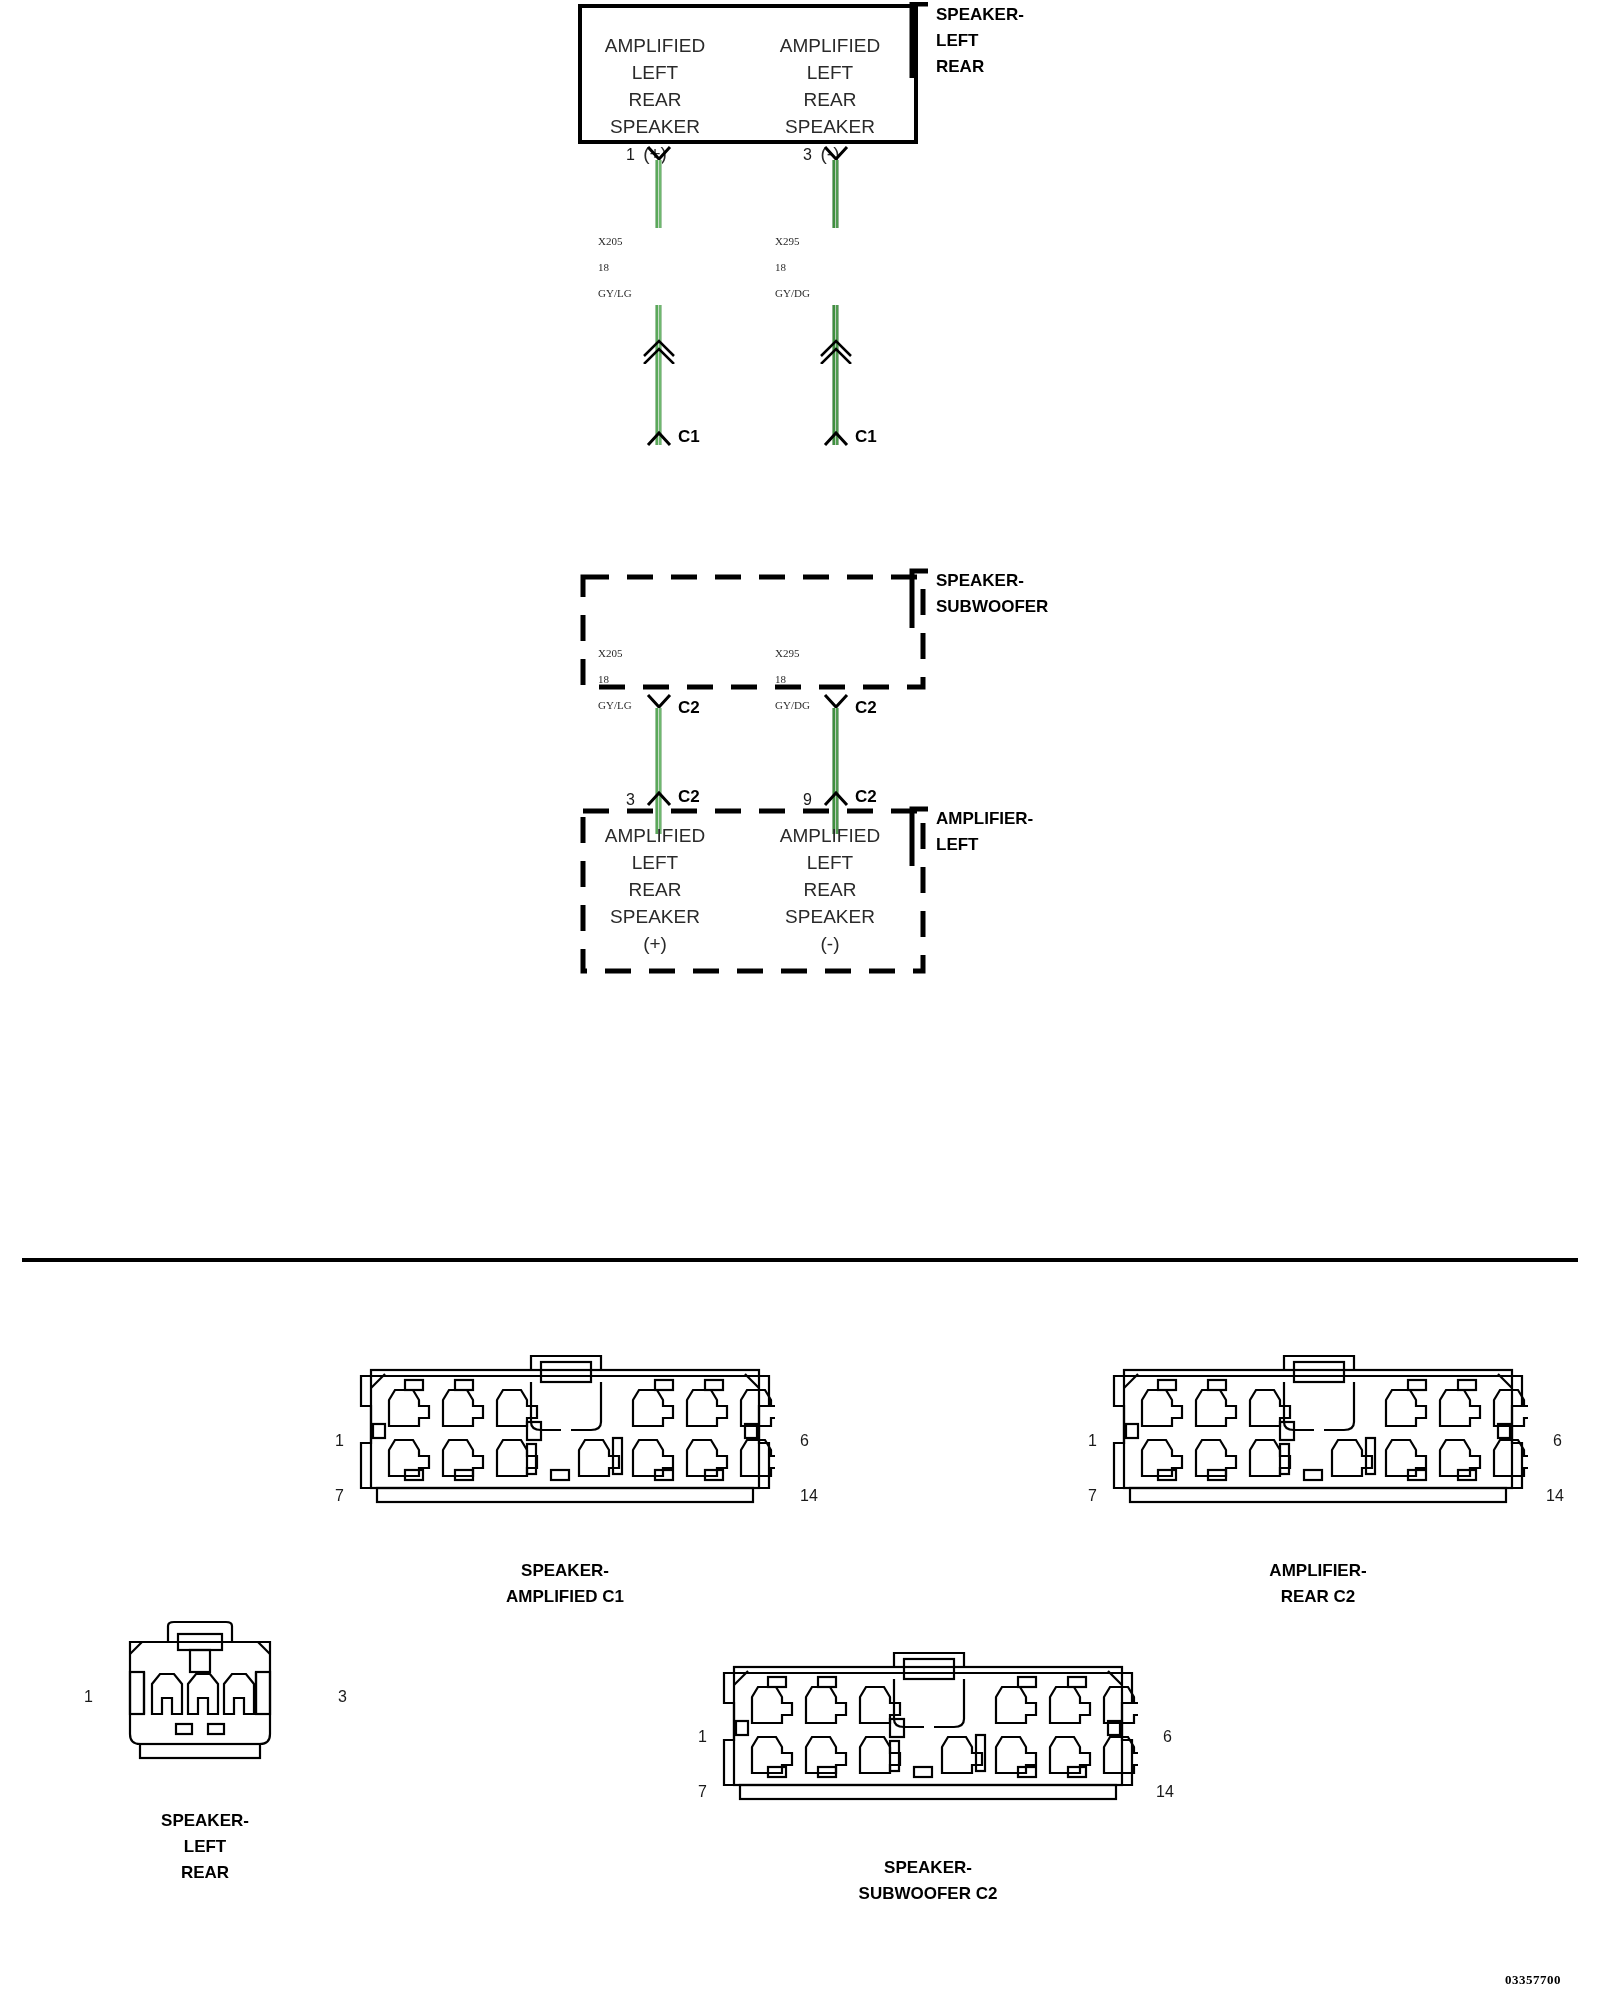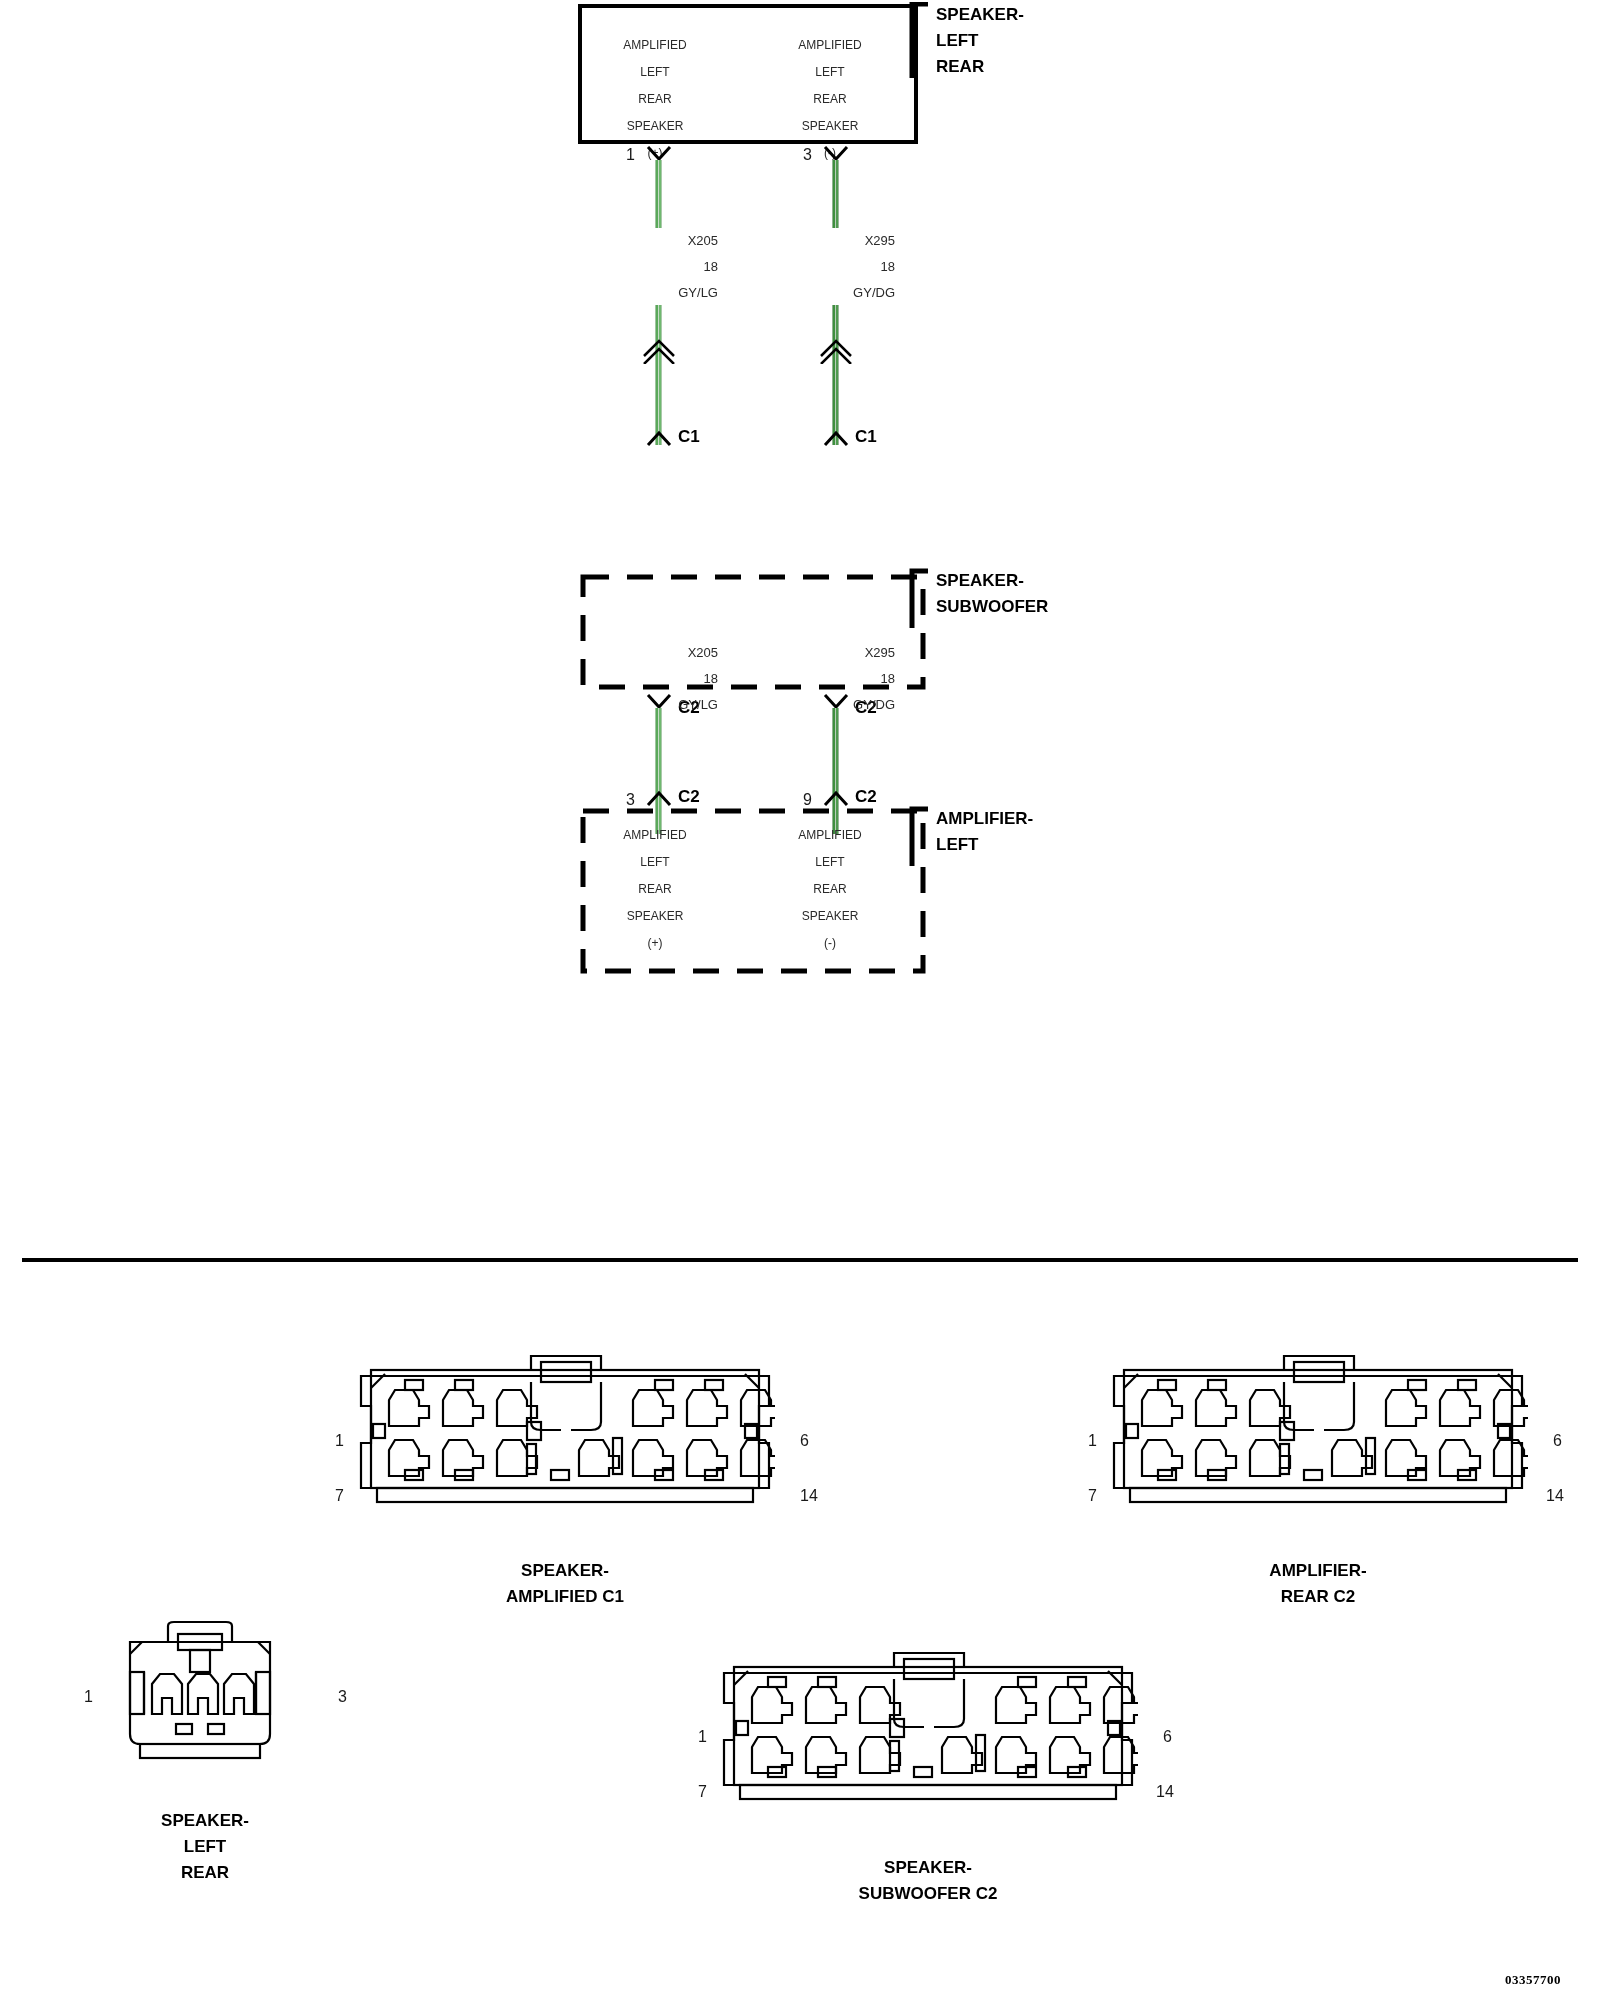--- a/index.html
+++ b/index.html
@@ -16,32 +16,33 @@
     overflow: hidden;
   }
   .stage {
     position: absolute;
     left: 0; top: 0;
     width: 1600px;
     height: 2000px;
   }
   .abs { position: absolute; }
   .box-line {
-    font-size: 12px;
+    font-size: 19px;
     color: #2a2a2a;
     text-align: center;
     white-space: nowrap;
     line-height: 27px;
   }
   .wire-label {
-    font-size: 13px;
+    font-size: 11px;
     color: #2a2a2a;
-    text-align: right;
+    text-align: left;
     white-space: nowrap;
     line-height: 26px;
+    font-family: Liberation Serif, serif;
   }
   .comp-name {
     font-size: 17px;
     font-weight: bold;
     color: #000;
     line-height: 26px;
     white-space: nowrap;
   }
   .cav-label {
     font-size: 17px;

